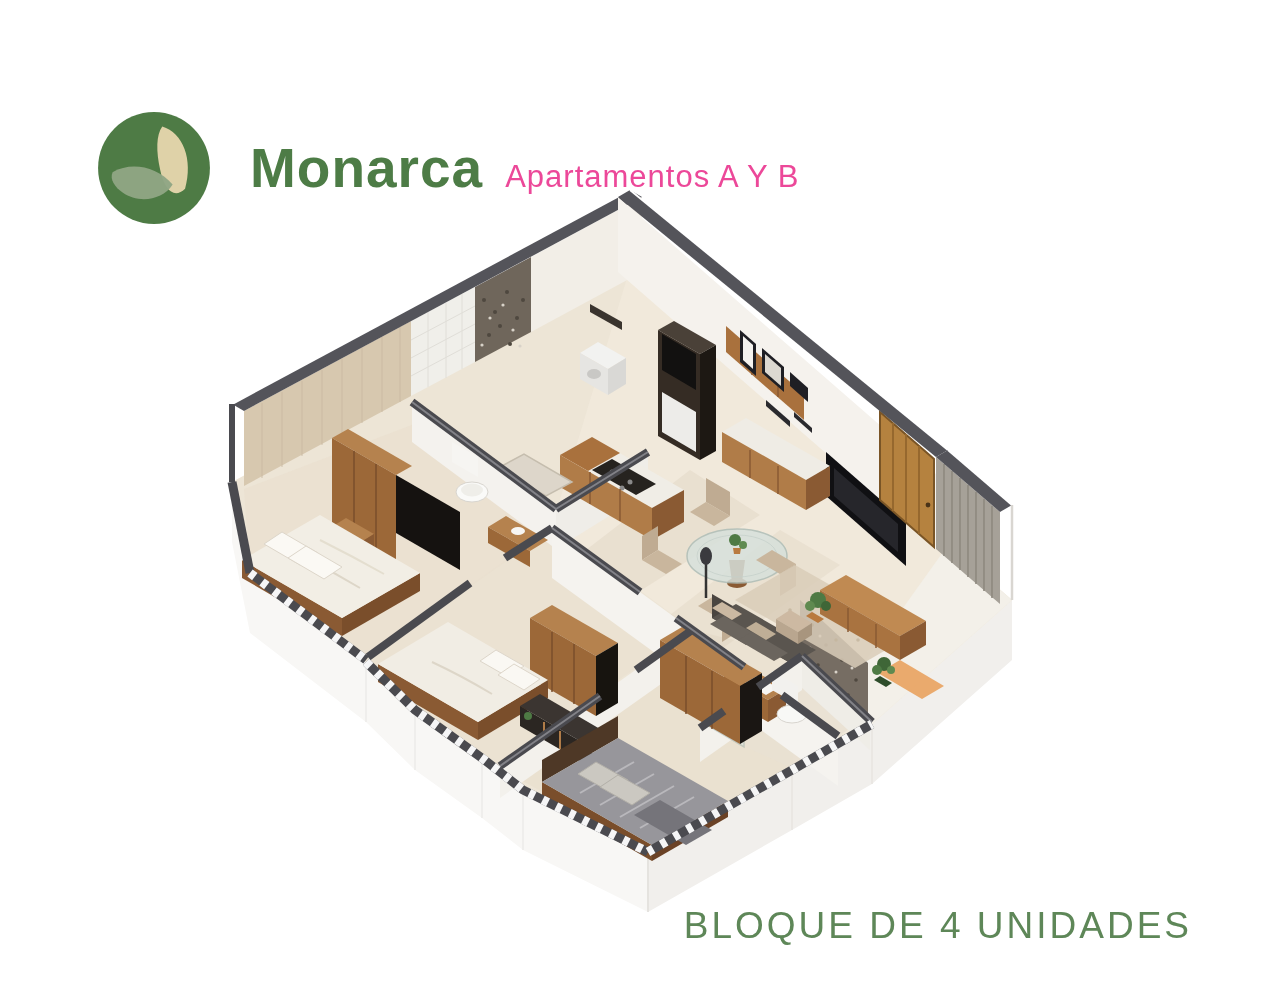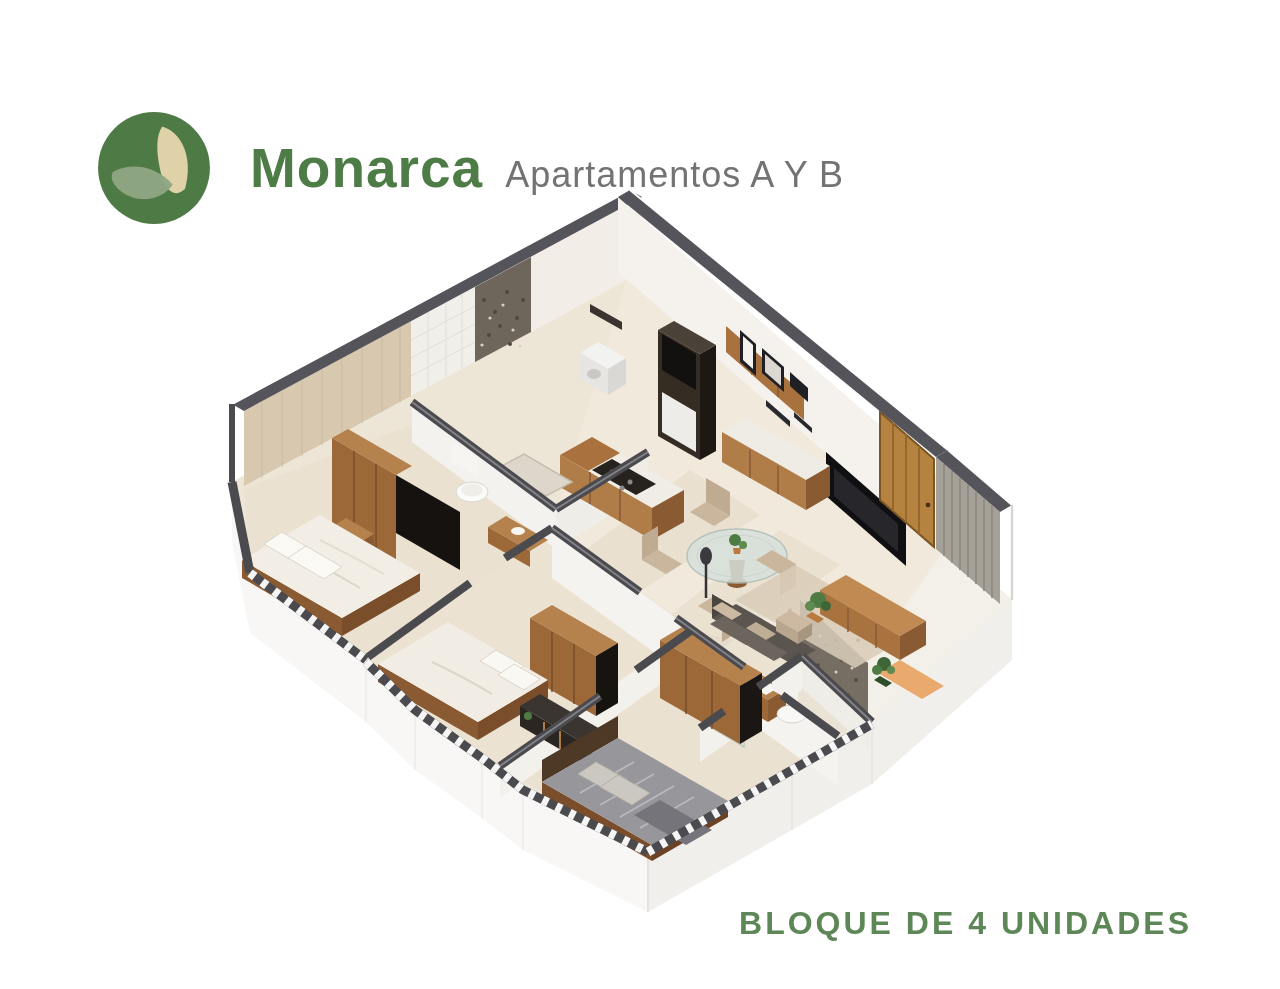--- a/index.html
+++ b/index.html
@@ -2,23 +2,23 @@
 <html><head>
 <meta charset="utf-8">
 <style>
   html,body{margin:0;padding:0;background:#ffffff;width:1280px;height:989px;overflow:hidden;
     font-family:"Liberation Sans", sans-serif;}
   .stage{position:relative;width:1280px;height:989px;background:#ffffff;}
   .header{position:absolute;left:96px;top:110px;display:flex;align-items:center;gap:38px;}
   .logo{width:116px;height:116px;flex:0 0 auto;}
   .brandline{display:flex;align-items:baseline;gap:22px;}
   .brand{font-size:55px;font-weight:700;letter-spacing:1px;color:#4d7c46;}
-  .subtitle{font-size:36px;font-weight:400;letter-spacing:1px;color:#737373;}
-  .footer{position:absolute;right:88px;top:905px;font-size:32px;letter-spacing:3px;
-    color:#5e8758;font-weight:700;}
+  .subtitle{font-size:31px;font-weight:400;letter-spacing:1px;color:#ec4899;}
+  .footer{position:absolute;right:88px;top:905px;font-size:37px;letter-spacing:3px;
+    color:#5e8758;font-weight:400;}
   .plan{position:absolute;left:0;top:0;}
 </style>
 </head>
 <body>
 
 <div class="stage">
 
   <div class="header">
     <svg class="logo" viewBox="0 0 112 112">
       <circle cx="56" cy="56" r="54" fill="#4e7b45"></circle>

